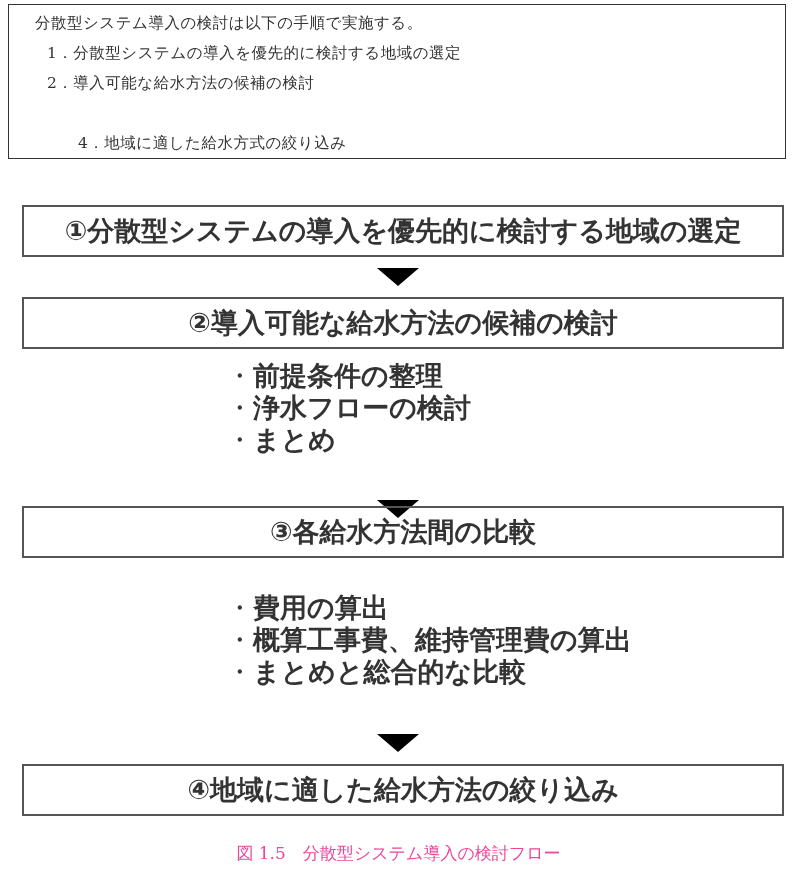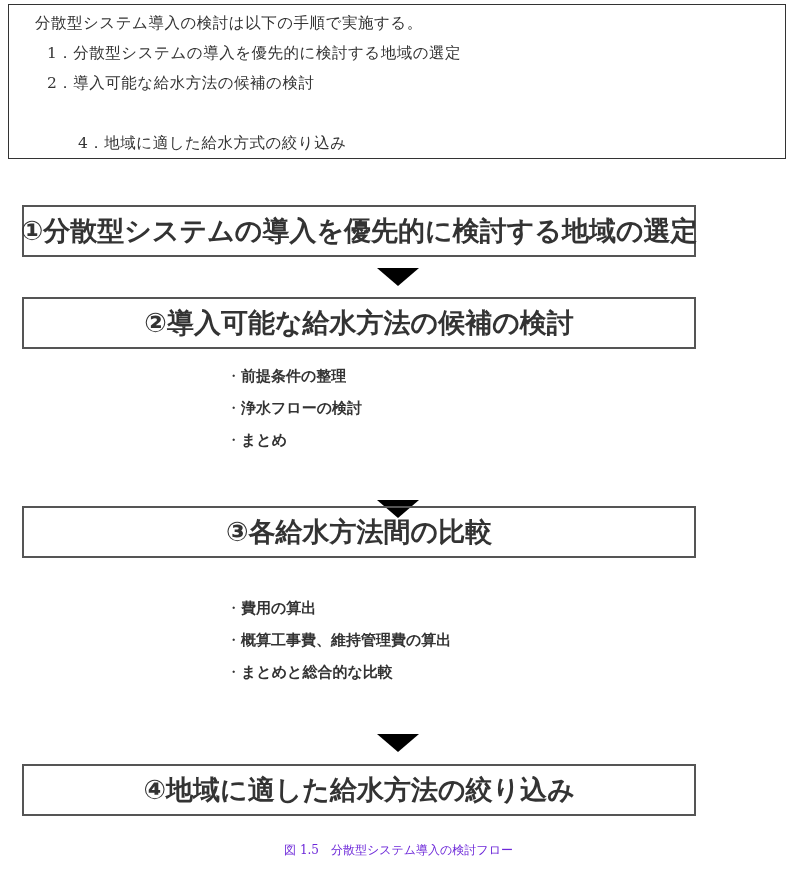--- a/index.html
+++ b/index.html
@@ -3,32 +3,32 @@
 <meta charset="utf-8">
 <style>
   html, body { margin: 0; padding: 0; background: #ffffff; }
   body { width: 797px; height: 871px; position: relative; overflow: hidden;
          font-family: "DejaVu Sans", "Liberation Sans", sans-serif; color: #222; }
   .intro-box { position: absolute; left: 8px; top: 4px; width: 778px; height: 155px;
                border: 1.5px solid #333; box-sizing: border-box; }
   .intro-line { position: absolute; left: 26px; font-family: "DejaVu Serif", "Liberation Serif", serif;
                 font-size: 15.5px; color: #333; white-space: nowrap; letter-spacing: 0.5px; }
   .intro-item { left: 38px; }
-  .flow-box { position: absolute; left: 22px; width: 674px; height: 52px; box-sizing: border-box;
+  .flow-box { position: absolute; left: 22px; width: 762px; height: 52px; box-sizing: border-box;
               border: 2px solid #555; display: flex; align-items: center; justify-content: center;
               font-size: 27px; font-weight: bold; color: #333; white-space: nowrap; }
   .arrow { position: absolute; left: 377px; width: 0; height: 0;
            border-left: 21px solid transparent; border-right: 21px solid transparent;
            border-top: 18px solid #000; }
-  .bullets { position: absolute; left: 226px; font-size: 15px; font-weight: bold; color: #333;
+  .bullets { position: absolute; left: 226px; font-size: 27px; font-weight: bold; color: #333;
              line-height: 32px; margin: 0; padding: 0; list-style: none; }
   .bullets li { white-space: nowrap; }
   .bullets li::before { content: "・"; font-weight: normal; }
   .caption { position: absolute; top: 842px; left: 0; width: 797px; text-align: center;
-             font-family: "DejaVu Serif", "Liberation Serif", serif; font-size: 12px; color: #6d28d9; }
+             font-family: "DejaVu Serif", "Liberation Serif", serif; font-size: 17px; color: #ec4899; }
 </style>
 </head>
 <body>
 
 <div class="intro-box">
   <div class="intro-line" style="top:8px;">分散型システム導入の検討は以下の手順で実施する。</div>
   <div class="intro-line intro-item" style="top:38px;">1．分散型システムの導入を優先的に検討する地域の選定</div>
   <div class="intro-line intro-item" style="top:68px;">2．導入可能な給水方法の候補の検討</div>
   <div class="intro-line intro-item" style="top:128px;margin-left:31px;">4．地域に適した給水方式の絞り込み</div>
 </div>

